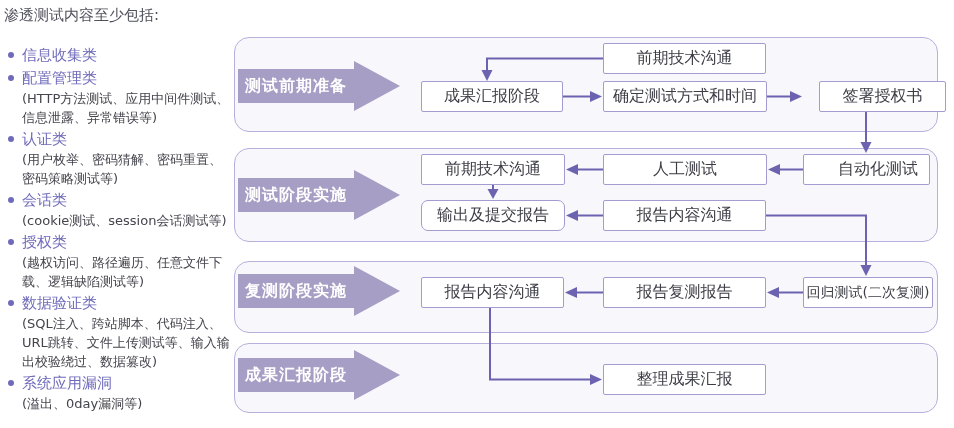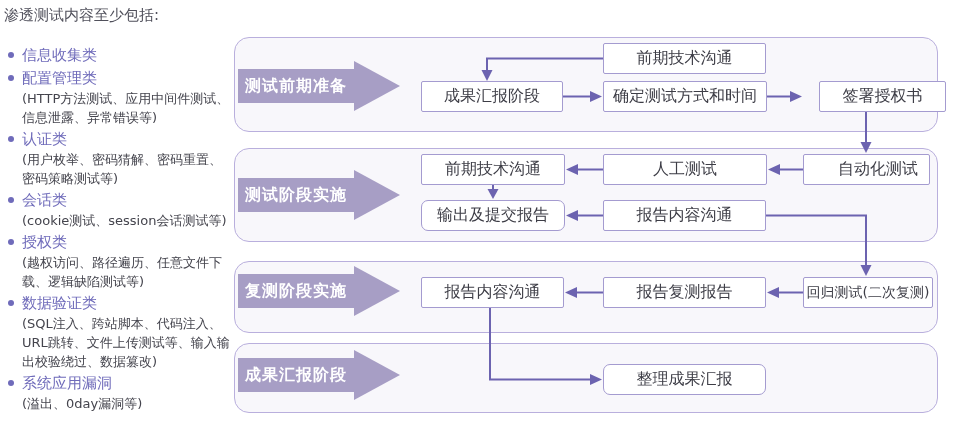--- a/index.html
+++ b/index.html
@@ -201,15 +201,15 @@
   <div class="fbox" style="left:803px;top:154px;width:127px;padding-left:23px;">自动化测试</div>
   <div class="fbox" style="left:603px;top:154px;width:164px;">人工测试</div>
   <div class="fbox" style="left:421px;top:154px;width:144px;">前期技术沟通</div>
   <div class="fbox" style="left:603px;top:200px;width:163px;">报告内容沟通</div>
   <div class="fbox" style="left:421px;top:200px;width:144px;border-radius:7px;">输出及提交报告</div>
 
   <div class="fbox small" style="left:803px;top:277px;width:130px;">回归测试(二次复测)</div>
   <div class="fbox" style="left:603px;top:277px;width:163px;">报告复测报告</div>
   <div class="fbox" style="left:421px;top:277px;width:143px;">报告内容沟通</div>
 
-  <div class="fbox" style="left:603px;top:364px;width:163px;border-radius:7px;">整理成果汇报</div>
+  <div class="fbox" style="left:603px;top:364px;width:163px;">整理成果汇报</div>
 
 </div>
 
 </body></html>

